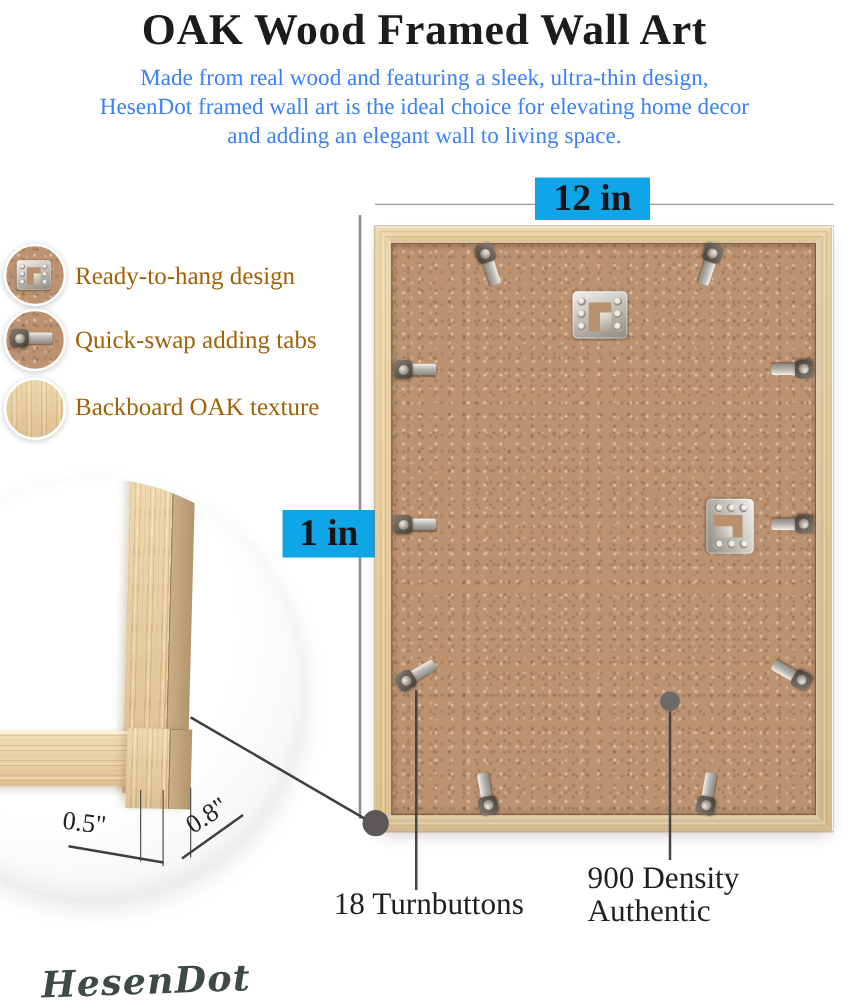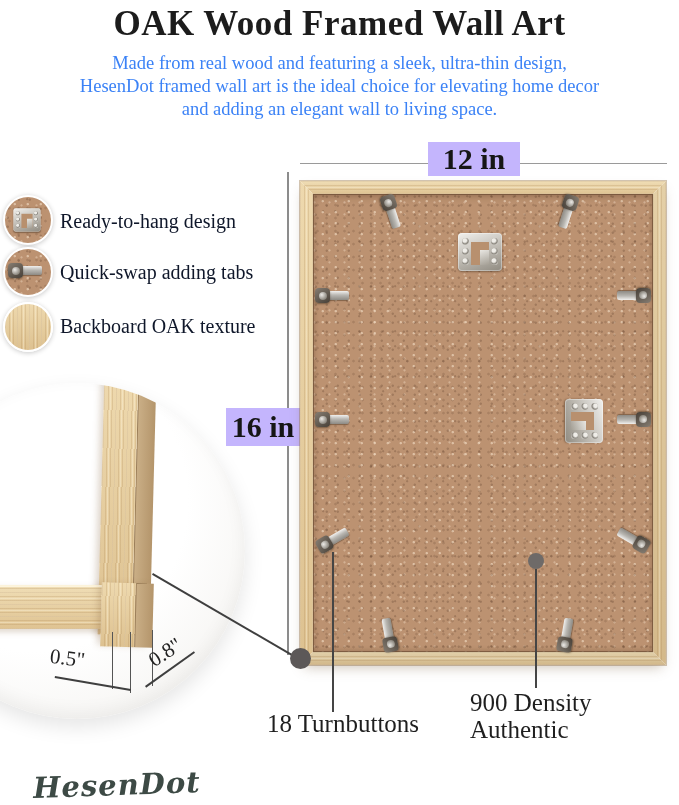--- a/index.html
+++ b/index.html
@@ -42,21 +42,21 @@
       repeating-linear-gradient(0deg, rgba(168,128,76,.22) 0 1px, rgba(0,0,0,0) 1px 4px),
       repeating-linear-gradient(0deg, rgba(255,246,224,.35) 0 1px, rgba(0,0,0,0) 1px 6px),
       linear-gradient(180deg,#f0deb6,#dfc392);
   }
 
   
   .feat-circle{
     width:50px;height:50px;border-radius:50%;border:2px solid #fff;
     box-shadow:0 1px 5px rgba(0,0,0,.22);overflow:hidden;box-sizing:border-box;
   }
-  .feat-label{font-size:20px;color:#0f172a;white-space:nowrap;}
+  .feat-label{font-size:20px;color:#a16207;white-space:nowrap;}
 
   
   .hanger{width:44px;height:38px;}
   .h-plate{position:absolute;inset:0;border-radius:4px;
     background:linear-gradient(160deg,#f2f1ee,#bcb8b0 55%,#8f8a80);
     box-shadow:0 1px 2px rgba(60,40,25,.45), inset 0 0 0 1px rgba(255,255,255,.35);}
   .h-notch{position:absolute;left:13px;top:9px;width:18px;height:23px;background-color:#b8906e;}
   .h-step{position:absolute;left:22px;top:17px;width:9px;height:15px;
     background:linear-gradient(160deg,#e9e7e2,#a39e94);}
   .h-hole{position:absolute;width:7px;height:7px;border-radius:50%;
@@ -87,21 +87,21 @@
   .backboard{left:13px;top:13px;width:340px;height:458px;
     box-shadow:inset 0 0 0 1px rgba(92,64,40,.55), inset 0 3px 6px rgba(92,64,40,.35),
                inset 0 -2px 5px rgba(92,64,40,.2);}
 
   
   .dimline{background:#9a9a9a;height:1px;}
   .vline{background:#8c8c8c;width:1.5px;}
   .cline{background:#454545;width:1.5px;}
   .rline{background:#3f3f3f;height:1.5px;transform-origin:0 0;}
   .extline{background:#555;width:1px;}
-  .dim-label{font-size:30px;font-weight:600;color:#161616;background:#c4b5fd;text-align:center;}
+  .dim-label{font-size:30px;font-weight:600;color:#161616;background:#0ea5e9;text-align:center;}
   .small-dim{font-size:21px;color:#222;}
   .dot{border-radius:50%;background:#5c5858;}
   .callout-label{font-size:25px;color:#1f1f1f;}
 
   
   .detail{left:-91px;top:383px;width:336px;height:336px;border-radius:50%;overflow:hidden;
     background:radial-gradient(circle at 38% 35%, #ffffff 50%, #f0eeea 100%);
     box-shadow:0 8px 20px rgba(0,0,0,.10), inset 0 -6px 18px rgba(0,0,0,.05);}
   .d-bar-v{position:absolute;left:192px;top:-6px;width:52px;height:258px;transform:rotate(1.5deg);
     box-shadow:-5px 0 7px -2px rgba(130,95,55,.28);}
@@ -158,21 +158,21 @@
   <div class="abs" style="left:3px;top:302px;">
     <div class="feat-circle oak-v"></div>
   </div>
   <div class="abs feat-label" style="left:60px;top:315px;">Backboard OAK texture</div>
 
   <div class="abs dimline" style="left:300px;top:163px;width:128px;"></div>
   <div class="abs dimline" style="left:519px;top:163px;width:148px;"></div>
   <div class="abs dim-label" style="left:428px;top:142px;width:92px;">12 in</div>
 
   <div class="abs vline" style="left:287px;top:172px;height:483px;"></div>
-  <div class="abs dim-label" style="left:226px;top:408px;width:74px;padding:2px 0;">16 in</div>
+  <div class="abs dim-label" style="left:226px;top:408px;width:74px;padding:2px 0;">1 in</div>
 
   <div class="abs frame-wrap">
     <div class="f-edge f-top oak-h"></div>
     <div class="f-edge f-bottom oak-h"></div>
     <div class="f-edge f-left oak-v"></div>
     <div class="f-edge f-right oak-v"></div>
     <div class="abs backboard mdf"></div>
   </div>
 
   <div class="abs hanger" style="left:458px;top:233px;">

